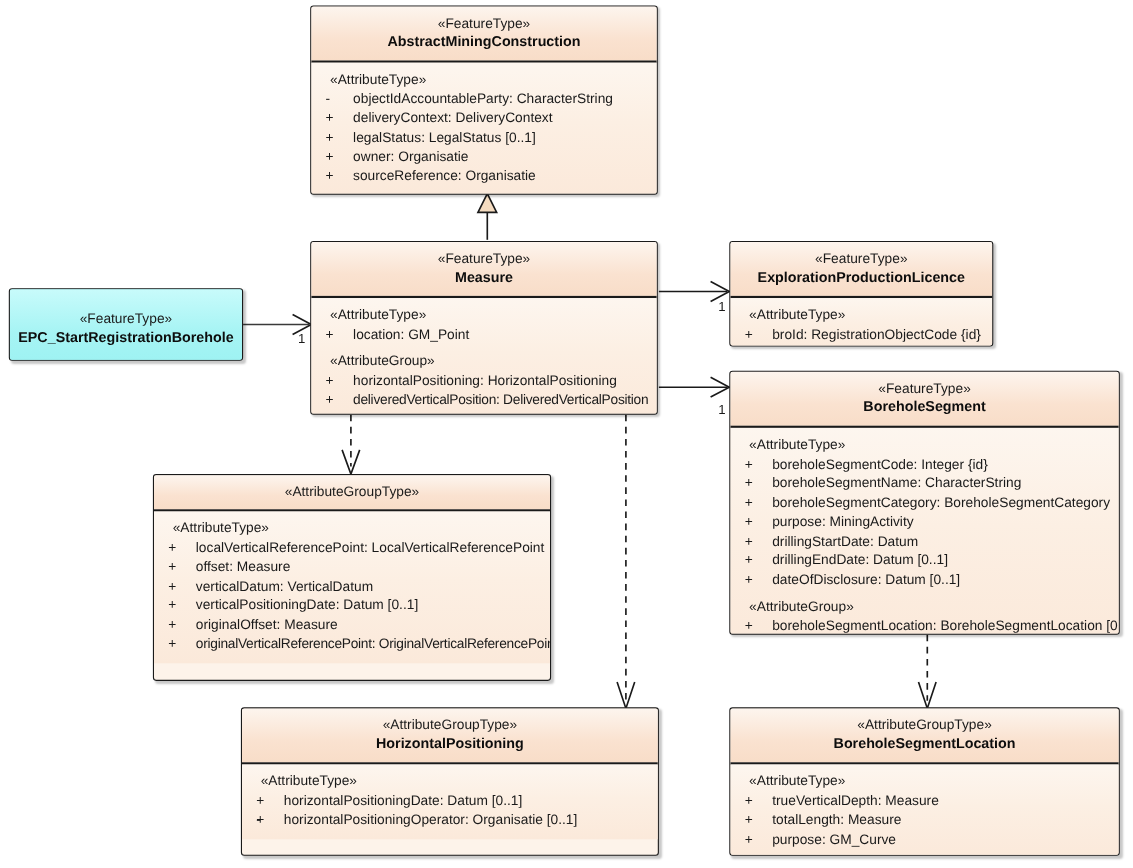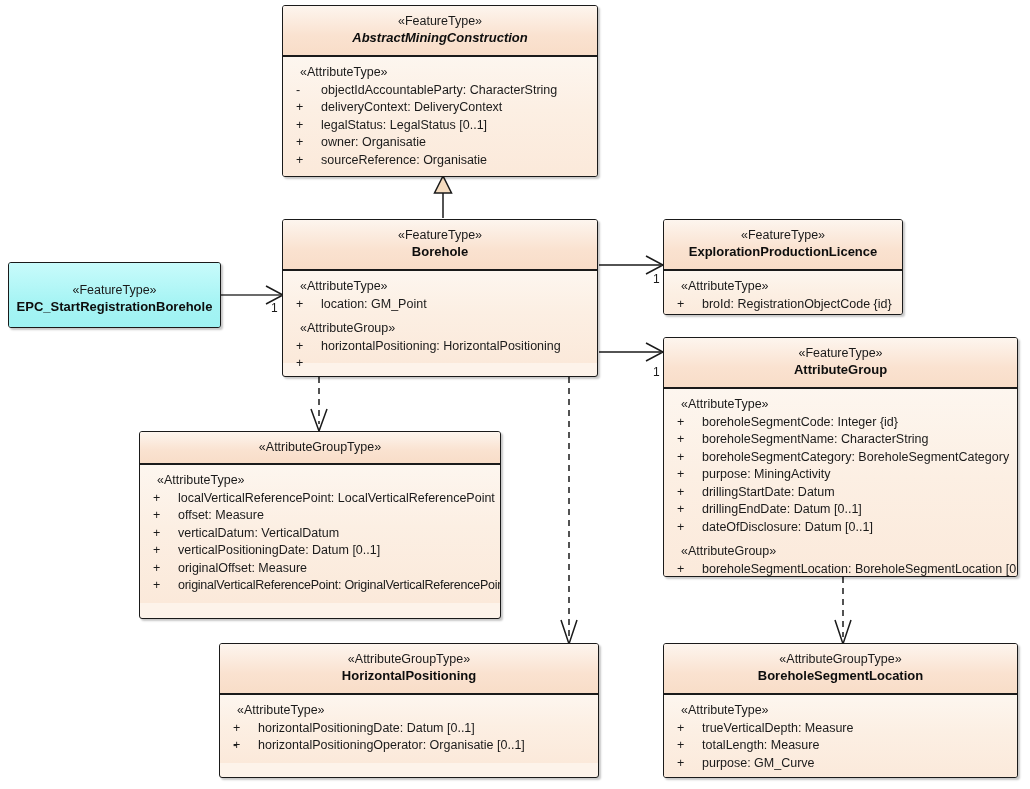--- a/index.html
+++ b/index.html
@@ -54,21 +54,21 @@
     line-height: 16px;
     white-space: nowrap;
   }
   .uclass .cname {
     font-size: 13px;
     font-weight: bold;
     color: #0d0d0d;
     line-height: 18px;
     white-space: nowrap;
   }
-  .uclass.abstract .cname { font-style: italic; }
+  .uclass.abstract .cname { }
 
   .uclass .body {
     background: linear-gradient(to bottom, #fdf6ef 0%, #fcefe3 45%, #fbe9da 100%);
     padding: 7px 4px 8px 4px;
     box-sizing: border-box;
   }
 
   .grouplbl {
     font-size: 12.5px;
     color: #1a1a1a;
@@ -191,35 +191,36 @@
       <div class="attr">
         <span class="vis">+</span>
         <span>sourceReference: Organisatie</span>
       </div>
     </div>
   </div>
 
   <div class="uclass" style="left:282px; top:219px; width:316px; height:158px;">
     <div class="hdr">
       <div class="stereo">«FeatureType»</div>
-      <div class="cname">Borehole</div>
+      <div class="cname">Measure</div>
     </div>
     <div class="body">
       <div class="grouplbl">«AttributeType»</div>
       <div class="attr">
         <span class="vis">+</span>
         <span>location: GM_Point</span>
       </div>
       <div class="grouplbl" style="margin-top:7px;">«AttributeGroup»</div>
       <div class="attr">
         <span class="vis">+</span>
         <span>horizontalPositioning: HorizontalPositioning</span>
       </div>
       <div class="attr tight">
         <span class="vis">+</span>
+        <span>deliveredVerticalPosition: DeliveredVerticalPosition</span>
       </div>
     </div>
   </div>
 
   <div class="uclass cyan nobody" style="left:8px; top:262px; width:213px; height:66px;">
     <div class="hdr">
       <div class="stereo">«FeatureType»</div>
       <div class="cname">EPC_StartRegistrationBorehole</div>
     </div>
 
@@ -235,21 +236,21 @@
       <div class="attr">
         <span class="vis">+</span>
         <span>broId: RegistrationObjectCode {id}</span>
       </div>
     </div>
   </div>
 
   <div class="uclass" style="left:663px; top:337px; width:355px; height:240px;">
     <div class="hdr">
       <div class="stereo">«FeatureType»</div>
-      <div class="cname">AttributeGroup</div>
+      <div class="cname">BoreholeSegment</div>
     </div>
     <div class="body">
       <div class="grouplbl">«AttributeType»</div>
       <div class="attr">
         <span class="vis">+</span>
         <span>boreholeSegmentCode: Integer {id}</span>
       </div>
       <div class="attr">
         <span class="vis">+</span>
         <span>boreholeSegmentName: CharacterString</span>

